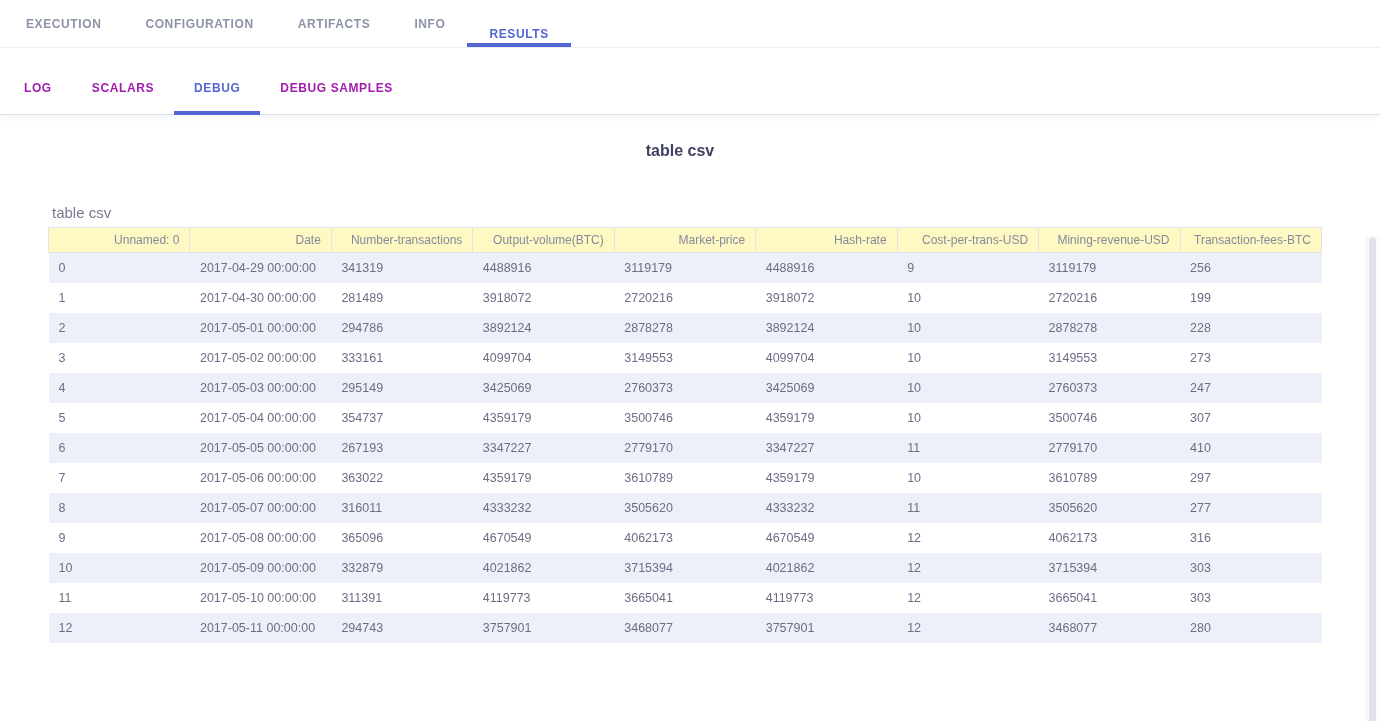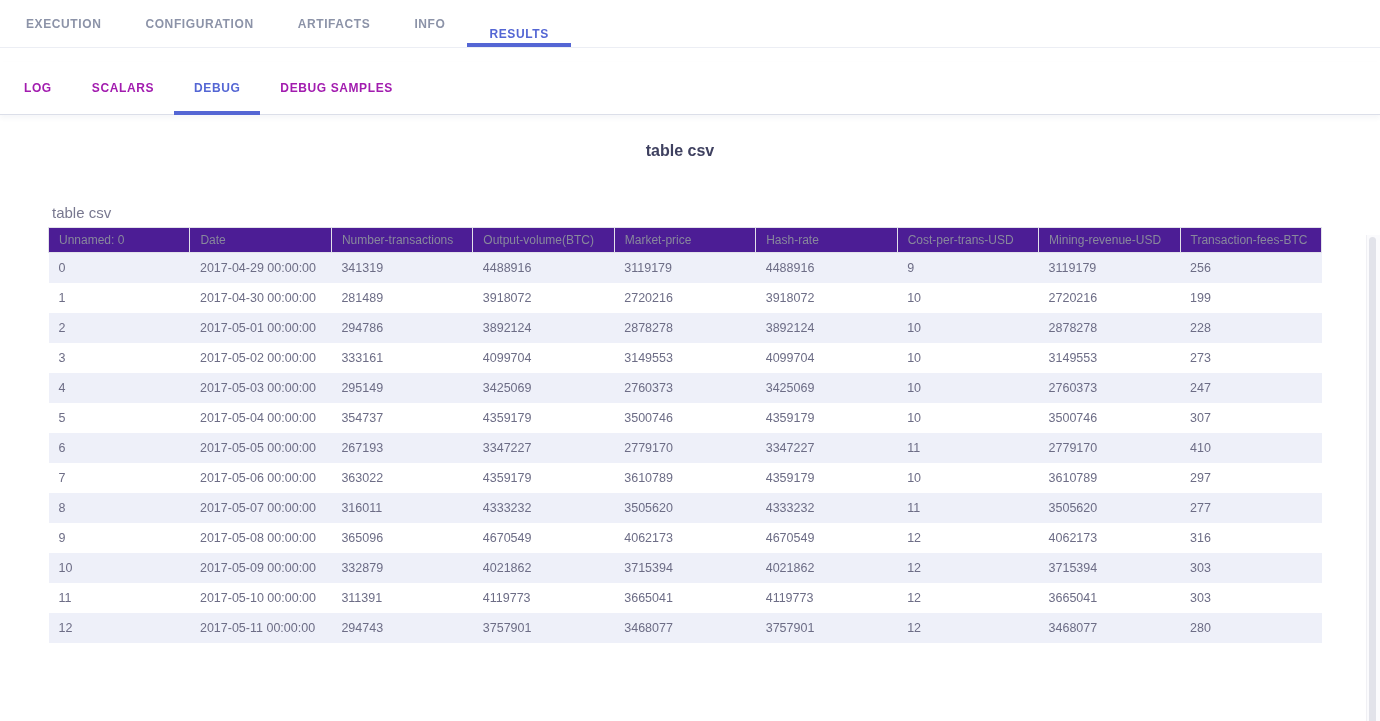--- a/index.html
+++ b/index.html
@@ -46,22 +46,22 @@
     margin:0 0 0 0;padding-right:20px;
   }
   .table-label{
     margin:44px 0 6px 52px;font-size:15px;font-weight:400;color:#78788f;
   }
   table.data-table{
     border-collapse:collapse;table-layout:fixed;
     margin-left:48px;width:1274px;
   }
   table.data-table th{
-    border:1px solid #e2e2ea;background:#4c1d95;
-    font-size:12px;font-weight:400;color:#88889c;text-align:left;
+    border:1px solid #e2e2ea;background:#fef9c3;
+    font-size:12px;font-weight:400;color:#88889c;text-align:right;
     padding:5px 10px;white-space:nowrap;overflow:hidden;text-overflow:ellipsis;
   }
   table.data-table td{
     font-size:12.5px;color:#6d6d86;text-align:left;
     padding:8px 10px;white-space:nowrap;overflow:hidden;text-overflow:ellipsis;
     border:none;height:13px;
   }
   table.data-table tbody tr:nth-child(odd){background:var(--row-alt);}
   table.data-table tbody tr:nth-child(even){background:#fff;}
   

